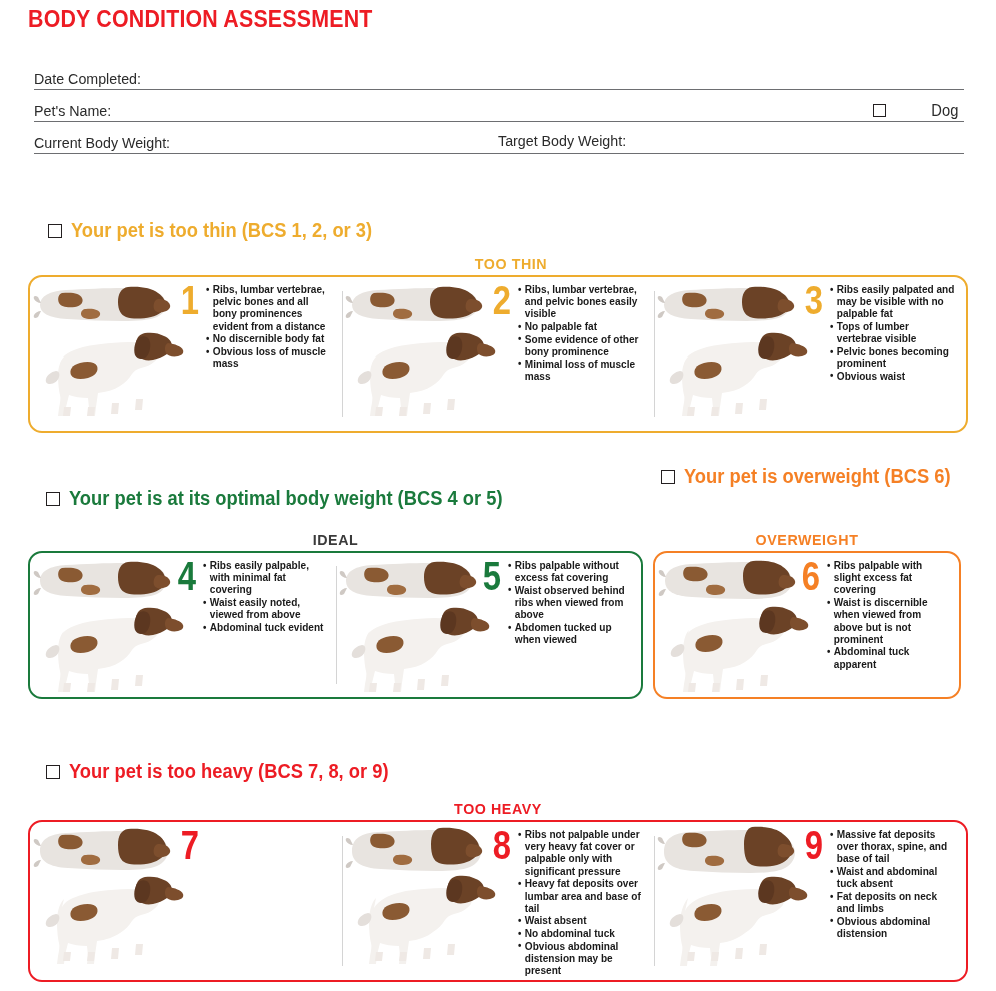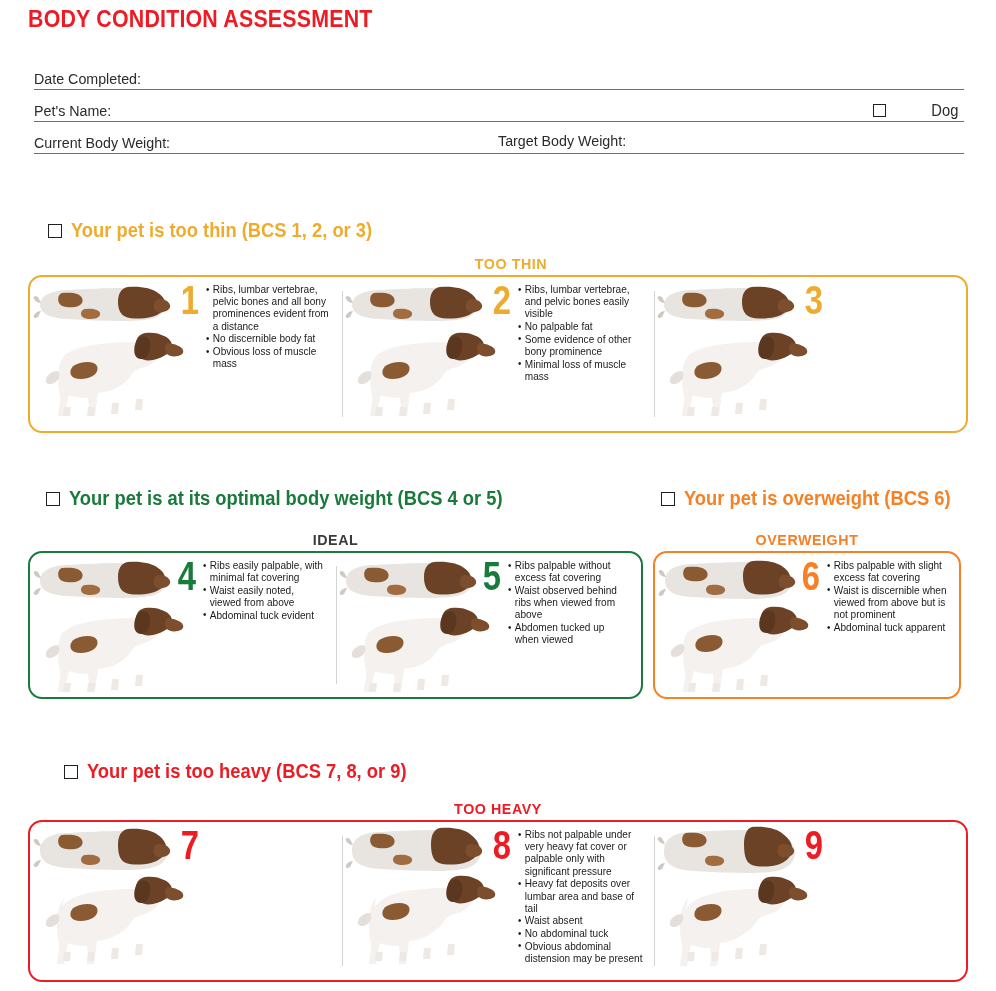--- a/index.html
+++ b/index.html
@@ -112,20 +112,21 @@
     font-size: 40px; font-weight: bold;
     line-height: 0.82;
     font-family: "Liberation Sans Narrow", "Liberation Sans", sans-serif;
     transform: scaleX(0.82); transform-origin: left top;
     margin-right: -6px;
     padding-left: 1px;
   }
   .bullets {
     flex: 1 1 0; min-width: 0;
     padding-left: 9px;
+    font-weight: bold;
   }
   .bullets li {
     list-style: none;
     position: relative;
     font-size: 10.4px;
     line-height: 12.2px;
     color: #1a1a1a;
     padding-left: 7px;
     margin-bottom: 0.5px;
     transform: scaleX(0.97); transform-origin: left top;
@@ -246,20 +247,26 @@
           <path d="M105 10c7-1 14 0 19 3 5 2 8 6 8 10 0 3-2 6-5 8-4 3-9 5-14 6-6 1-11 0-14-3-3-4-4-10-3-15 1-5 4-8 9-9z" fill="#6b4226"></path>
           <path d="M128 20c7 1 13 3 15 7 1 3-1 5-5 6-5 1-10 0-12-3-2-4-1-9 2-10z" fill="#7d4e2d"></path>
           <path d="M100 14c5-2 9 0 10 5 1 6-1 13-5 16-4 2-8 1-10-3-2-6 0-15 5-18z" fill="#5c3720"></path>
           <path d="M40 40c8-2 15-1 17 3 2 5-2 10-9 12-8 2-15 1-17-3-2-5 1-10 9-12z" fill="#8a5a33"></path>
           <path d="M16 48c-5 1-9 4-10 8-1 3 1 5 4 5 4 0 8-3 9-7 1-3 0-6-3-6z" fill="#e4dfdb"></path>
           <path d="M24 84l-1 9h7l1-9zM48 84l-1 9h7l1-9zM72 80l-1 11h7l1-11zM96 76l-1 11h7l1-11z" fill="#efe9e5"></path>
         </svg>
       </div>
       <div class="info">
         <div class="numeral" style="color:#eeac2e;">3</div>
+        <ul class="bullets">
+          <li>Ribs easily palpated and may be visible with no palpable fat</li>
+          <li>Tops of lumber vertebrae visible</li>
+          <li>Pelvic bones becoming prominent</li>
+          <li>Obvious waist</li>
+        </ul>
       </div>
     </div>
   </div>
 
   <div class="sec-head" style="left:38px; top:487px;text-align:center;">
     <span class="sec-box"></span>
     <span class="sec-title" style="color:#1a7a3c;">Your pet is at its optimal body weight (BCS 4 or 5)</span>
   </div>
   <div class="band-label" style="left:28px; top:531px; width:615px; color:#3a3a3a;">IDEAL</div>
 
@@ -319,21 +326,21 @@
         <div class="numeral" style="color:#1a7a3c;">5</div>
         <ul class="bullets">
           <li>Ribs palpable without excess fat covering</li>
           <li>Waist observed behind ribs when viewed from above</li>
           <li>Abdomen tucked up when viewed</li>
         </ul>
       </div>
     </div>
   </div>
 
-  <div class="sec-head" style="left:653px; top:487px;">
+  <div class="sec-head" style="left:653px; top:465px;">
     <span class="sec-box"></span>
     <span class="sec-title" style="color:#f58025;">Your pet is overweight (BCS 6)</span>
   </div>
   <div class="band-label" style="left:653px; top:531px; width:308px; color:#f58025;">OVERWEIGHT</div>
 
   <div class="panel" style="left:653px; top:551px; width:308px; height:148px; border:2px solid #f58025;">
 
     <div class="cell">
       <div class="dogs">
         <svg class="dog-top" width="140" height="52" viewBox="0 0 140 52">
@@ -358,21 +365,21 @@
         <div class="numeral" style="color:#f58025;">6</div>
         <ul class="bullets">
           <li>Ribs palpable with slight excess fat covering</li>
           <li>Waist is discernible when viewed from above but is not prominent</li>
           <li>Abdominal tuck apparent</li>
         </ul>
       </div>
     </div>
   </div>
 
-  <div class="sec-head" style="left:56px; top:760px;">
+  <div class="sec-head" style="left:38px; top:760px;">
     <span class="sec-box"></span>
     <span class="sec-title" style="color:#ed1c24;">Your pet is too heavy (BCS 7, 8, or 9)</span>
   </div>
   <div class="band-label" style="left:28px; top:800px; width:940px; color:#ed1c24;">TOO HEAVY</div>
 
   <div class="panel" style="left:28px; top:820px; width:940px; height:162px; border:2px solid #ed1c24;">
 
     <div class="cell">
       <div class="dogs">
         <svg class="dog-top" width="140" height="54" viewBox="0 0 140 54">
@@ -445,17 +452,23 @@
           <path d="M105 5c7-1 14 0 19 3 5 2 8 6 8 10 0 3-2 6-5 8-4 3-9 5-14 6-6 1-11 0-14-3-3-4-4-10-3-15 1-5 4-8 9-9z" fill="#6b4226"></path>
           <path d="M128 15c7 1 13 3 15 7 1 3-1 5-5 6-5 1-10 0-12-3-2-4-1-9 2-10z" fill="#7d4e2d"></path>
           <path d="M100 9c5-2 9 0 10 5 1 6-1 13-5 16-4 2-8 1-10-3-2-6 0-15 5-18z" fill="#5c3720"></path>
           <path d="M40 33c8-2 15-1 17 3 2 5-2 10-9 12-8 2-15 1-17-3-2-5 1-10 9-12z" fill="#8a5a33"></path>
           <path d="M16 42c-5 1-9 4-10 8-1 3 1 5 4 5 4 0 8-3 9-7 1-3 0-6-3-6z" fill="#e4dfdb"></path>
           <path d="M24 80l-1 9h7l1-9zM48 80l-1 9h7l1-9zM72 76l-1 11h7l1-11zM96 72l-1 11h7l1-11z" fill="#efe9e5"></path>
         </svg>
       </div>
       <div class="info">
         <div class="numeral" style="color:#ed1c24;">9</div>
+        <ul class="bullets">
+          <li>Massive fat deposits over thorax, spine, and base of tail</li>
+          <li>Waist and abdominal tuck absent</li>
+          <li>Fat deposits on neck and limbs</li>
+          <li>Obvious abdominal distension</li>
+        </ul>
       </div>
     </div>
   </div>
 
 </div>
 
 </body></html>

